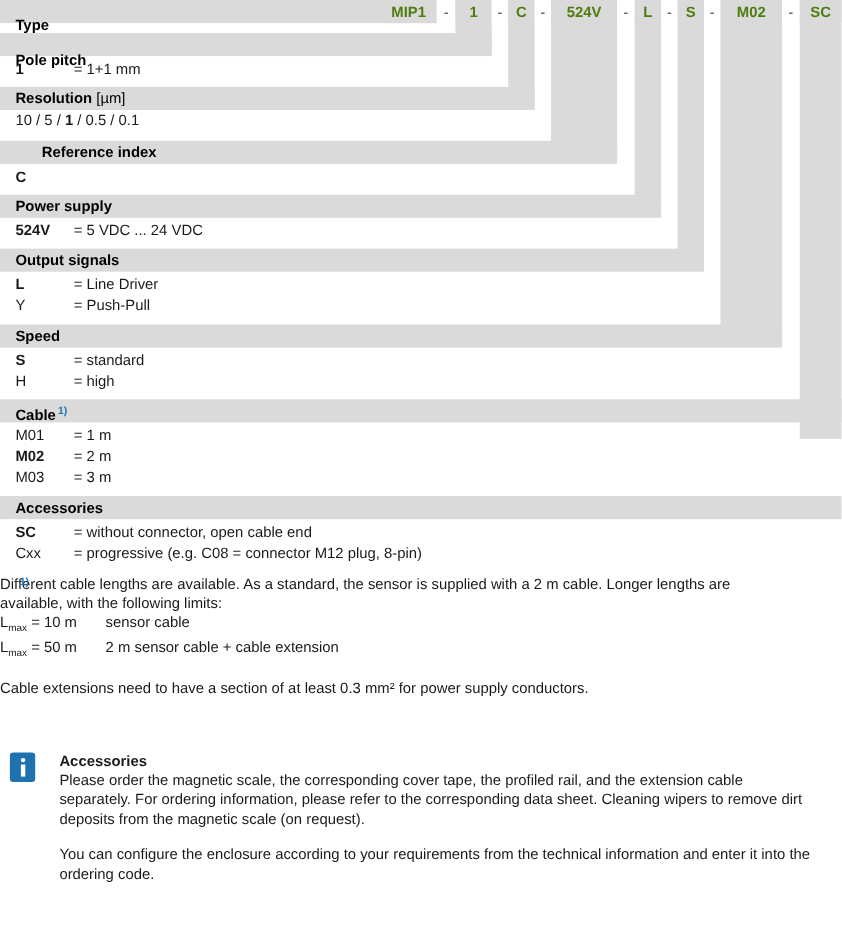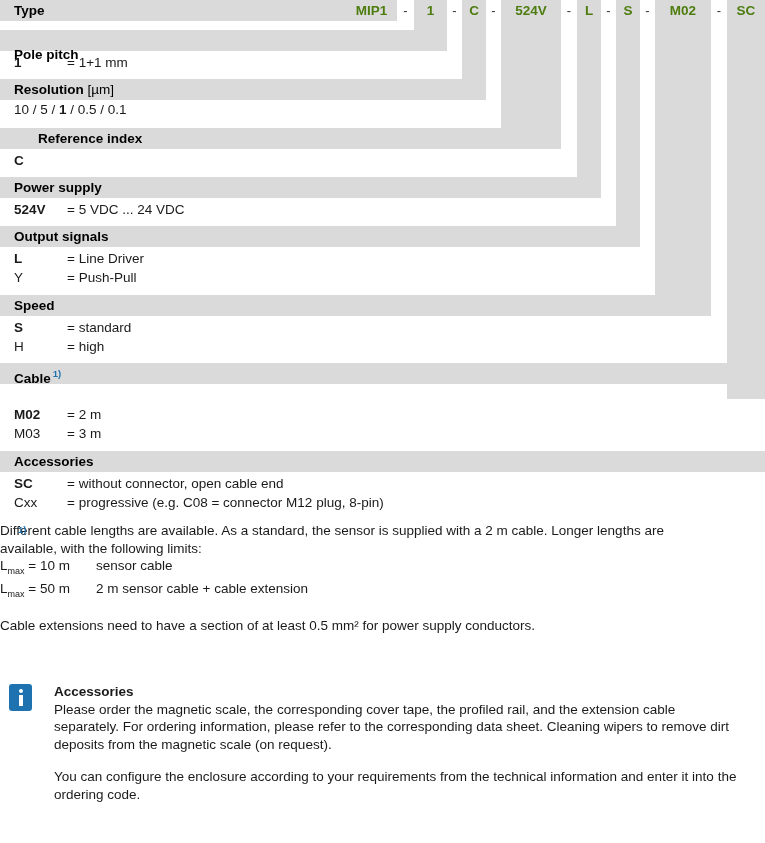--- a/index.html
+++ b/index.html
@@ -206,21 +206,21 @@
   <div class="code-chip" style="left:501px; width:60px;">524V</div>
   <div class="code-dash" style="left:561px; width:16px;">-</div>
   <div class="code-chip" style="left:577px; width:24px;">L</div>
   <div class="code-dash" style="left:601px; width:15px;">-</div>
   <div class="code-chip" style="left:616px; width:24px;">S</div>
   <div class="code-dash" style="left:640px; width:15px;">-</div>
   <div class="code-chip" style="left:655px; width:56px;">M02</div>
   <div class="code-dash" style="left:711px; width:16px;">-</div>
   <div class="code-chip" style="left:727px; width:38px;">SC</div>
 
-  <div class="sec-title" style="top:0px;">Type</div>
+  <div class="sec-title" style="top:12px;">Type</div>
 
   <div class="sec-title" style="top:44px;">Pole pitch</div>
   <div class="opt-row" style="top:53px;">
     <span class="opt-code sel">1</span>
     <span class="opt-desc">= 1+1 mm</span>
   </div>
 
   <div class="sec-title" style="top:79px;">
     <span>Resolution</span>
     <span class="unit">[µm]</span>
@@ -253,20 +253,24 @@
     <span class="opt-code sel">S</span>
     <span class="opt-desc">= standard</span>
   </div>
   <div class="opt-row" style="top:337px;">
     <span class="opt-code">H</span>
     <span class="opt-desc">= high</span>
   </div>
 
   <div class="sec-title" style="top:363px;">
     <span>Cable</span><span class="fn">1)</span>
+  </div>
+  <div class="opt-row" style="top:386px;">
+    <span class="opt-code">M01</span>
+    <span class="opt-desc">= 1 m</span>
   </div>
   <div class="opt-row" style="top:405px;">
     <span class="opt-code sel">M02</span>
     <span class="opt-desc">= 2 m</span>
   </div>
   <div class="opt-row" style="top:424px;">
     <span class="opt-code">M03</span>
     <span class="opt-desc">= 3 m</span>
   </div>
 
@@ -285,21 +289,21 @@
   <span class="fn-marker">1)</span>
   <div class="fn-body">
     <span>Different cable lengths are available. As a standard, the sensor is supplied with a 2 m cable. Longer lengths are available, with the following limits:</span>
     <span class="fn-limit">
       <span class="lmax">L<sub>max</sub> <span>= 10 m</span></span><span>sensor cable</span>
     </span>
     <span class="fn-limit">
       <span class="lmax">L<sub>max</sub> <span>= 50 m</span></span><span>2 m sensor cable + cable extension</span>
     </span>
     <div class="fn-gap"></div>
-    <span>Cable extensions need to have a section of at least 0.5 mm² for power supply conductors.</span>
+    <span>Cable extensions need to have a section of at least 0.3 mm² for power supply conductors.</span>
   </div>
 </div>
 
 <div id="accessories">
   <div class="info-icon"></div>
   <div class="acc-body">
     <div class="acc-title">Accessories</div>
     <div>Please order the magnetic scale, the corresponding cover tape, the profiled rail, and the extension cable separately. For ordering information, please refer to the corresponding data sheet. Cleaning wipers to remove dirt deposits from the magnetic scale (on request).</div>
     <div class="acc-gap"></div>
     <div>You can configure the enclosure according to your requirements from the technical information and enter it into the ordering code.</div>

